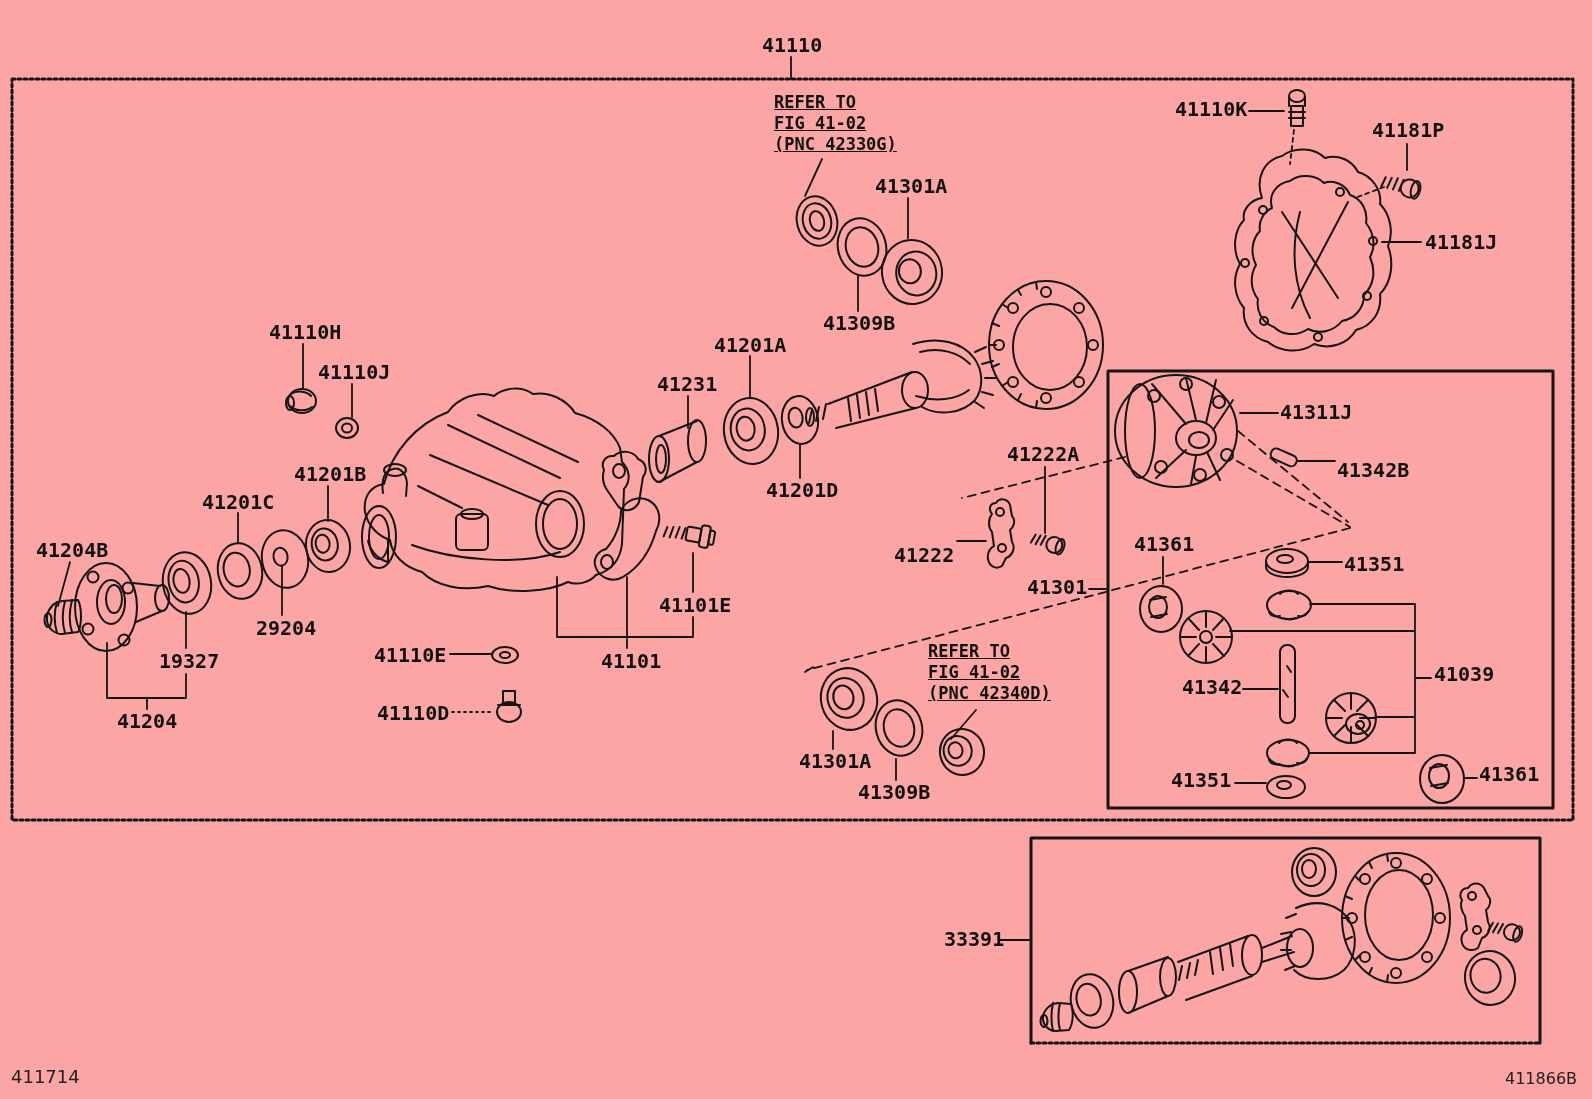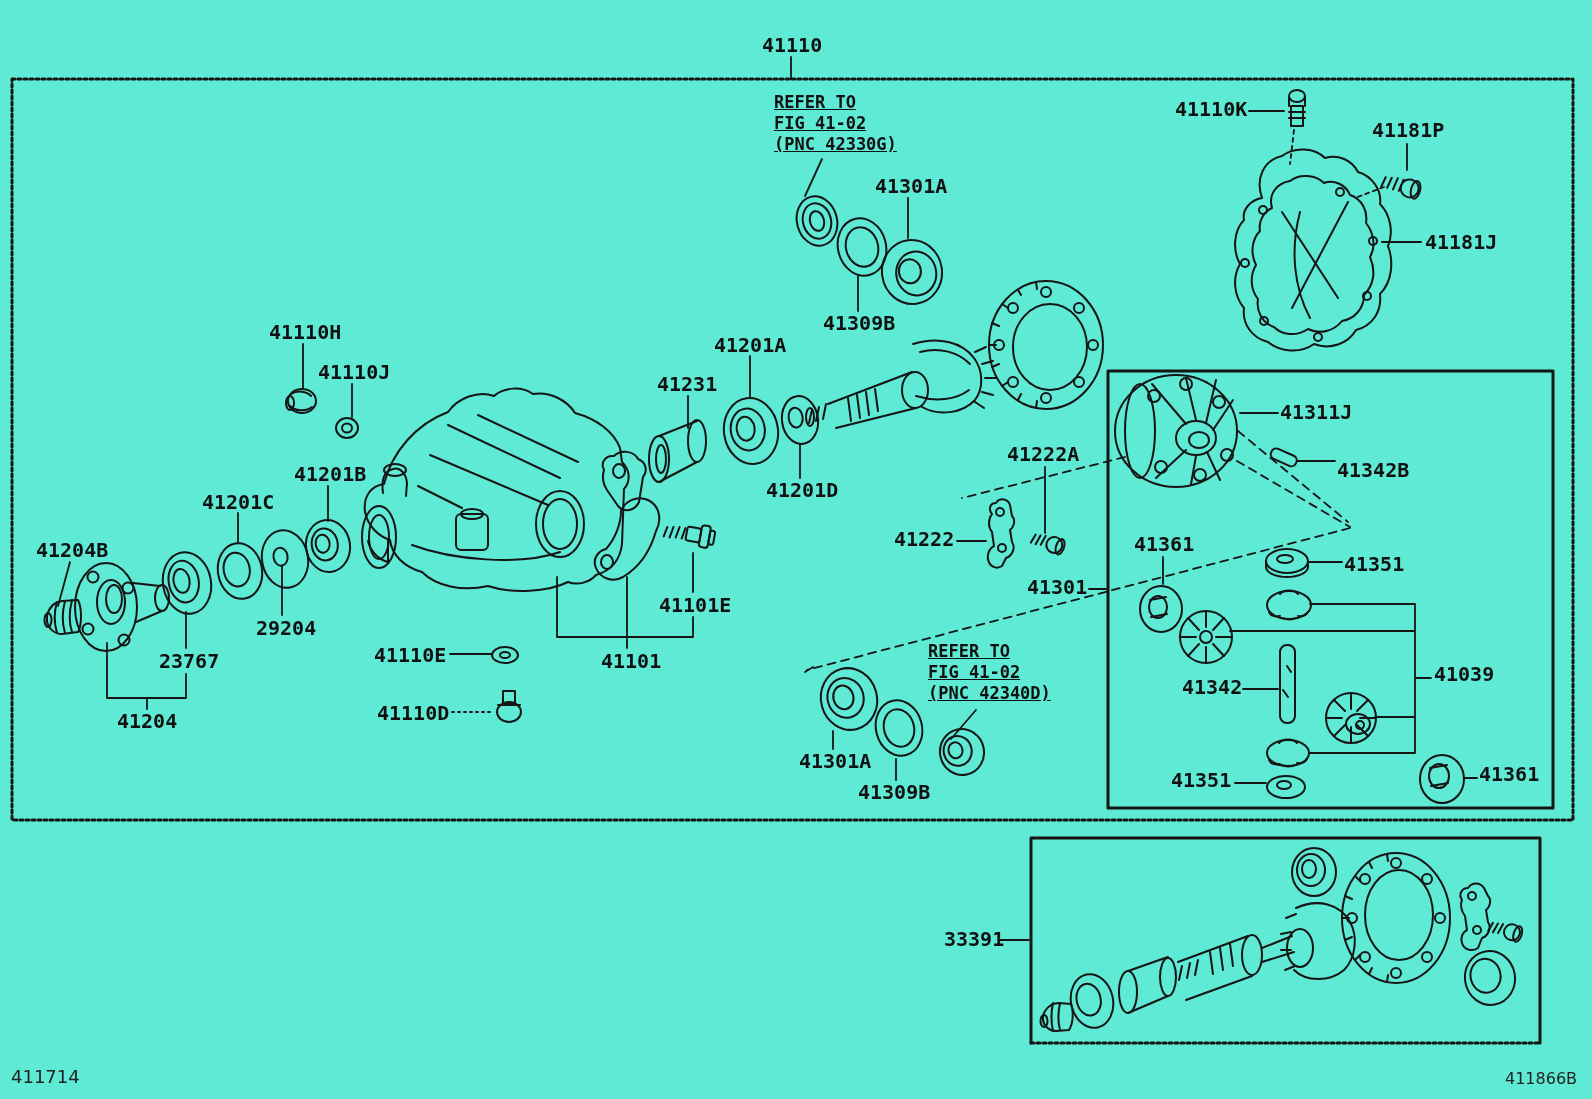--- a/index.html
+++ b/index.html
@@ -1,17 +1,17 @@
 <!DOCTYPE html>
 <html><head>
 <meta charset="utf-8">
 <style>
   html,body{margin:0;padding:0;background:#e8e8e8;}
   .stage{
-    position:relative;width:1592px;height:1099px;background:#5eead4;
+    position:relative;width:1592px;height:1099px;background:#fca5a5;
     font-family:"DejaVu Sans Mono", monospace;overflow:hidden;
   }
   .stage svg{position:absolute;left:0;top:0;}
   .pl{
     position:absolute;font:700 20px/1 "DejaVu Sans Mono", monospace;
     color:#111;letter-spacing:0;white-space:nowrap;
   }
   .note{
     position:absolute;font:700 17px/21px "DejaVu Sans Mono", monospace;
     color:#111;white-space:nowrap;
@@ -438,29 +438,29 @@
   <span class="pl" style="left:875px;top:176px">41301A</span>
   <span class="pl" style="left:823px;top:313px">41309B</span>
   <span class="pl" style="left:714px;top:335px">41201A</span>
   <span class="pl" style="left:657px;top:374px">41231</span>
   <span class="pl" style="left:269px;top:322px">41110H</span>
   <span class="pl" style="left:318px;top:362px">41110J</span>
   <span class="pl" style="left:294px;top:464px">41201B</span>
   <span class="pl" style="left:202px;top:492px">41201C</span>
   <span class="pl" style="left:36px;top:540px">41204B</span>
   <span class="pl" style="left:256px;top:618px">29204</span>
-  <span class="pl" style="left:159px;top:651px">23767</span>
+  <span class="pl" style="left:159px;top:651px">19327</span>
   <span class="pl" style="left:117px;top:711px">41204</span>
   <span class="pl" style="left:374px;top:645px">41110E</span>
   <span class="pl" style="left:377px;top:703px">41110D</span>
   <span class="pl" style="left:659px;top:595px">41101E</span>
   <span class="pl" style="left:601px;top:651px">41101</span>
   <span class="pl" style="left:766px;top:480px">41201D</span>
   <span class="pl" style="left:1007px;top:444px">41222A</span>
-  <span class="pl" style="left:894px;top:529px">41222</span>
+  <span class="pl" style="left:894px;top:545px">41222</span>
   <span class="pl" style="left:1027px;top:577px">41301</span>
   <span class="pl" style="left:1280px;top:402px">41311J</span>
   <span class="pl" style="left:1337px;top:460px">41342B</span>
   <span class="pl" style="left:1134px;top:534px">41361</span>
   <span class="pl" style="left:1344px;top:554px">41351</span>
   <span class="pl" style="left:1182px;top:677px">41342</span>
   <span class="pl" style="left:1434px;top:664px">41039</span>
   <span class="pl" style="left:1171px;top:770px">41351</span>
   <span class="pl" style="left:1479px;top:764px">41361</span>
   <span class="pl" style="left:799px;top:751px">41301A</span>

